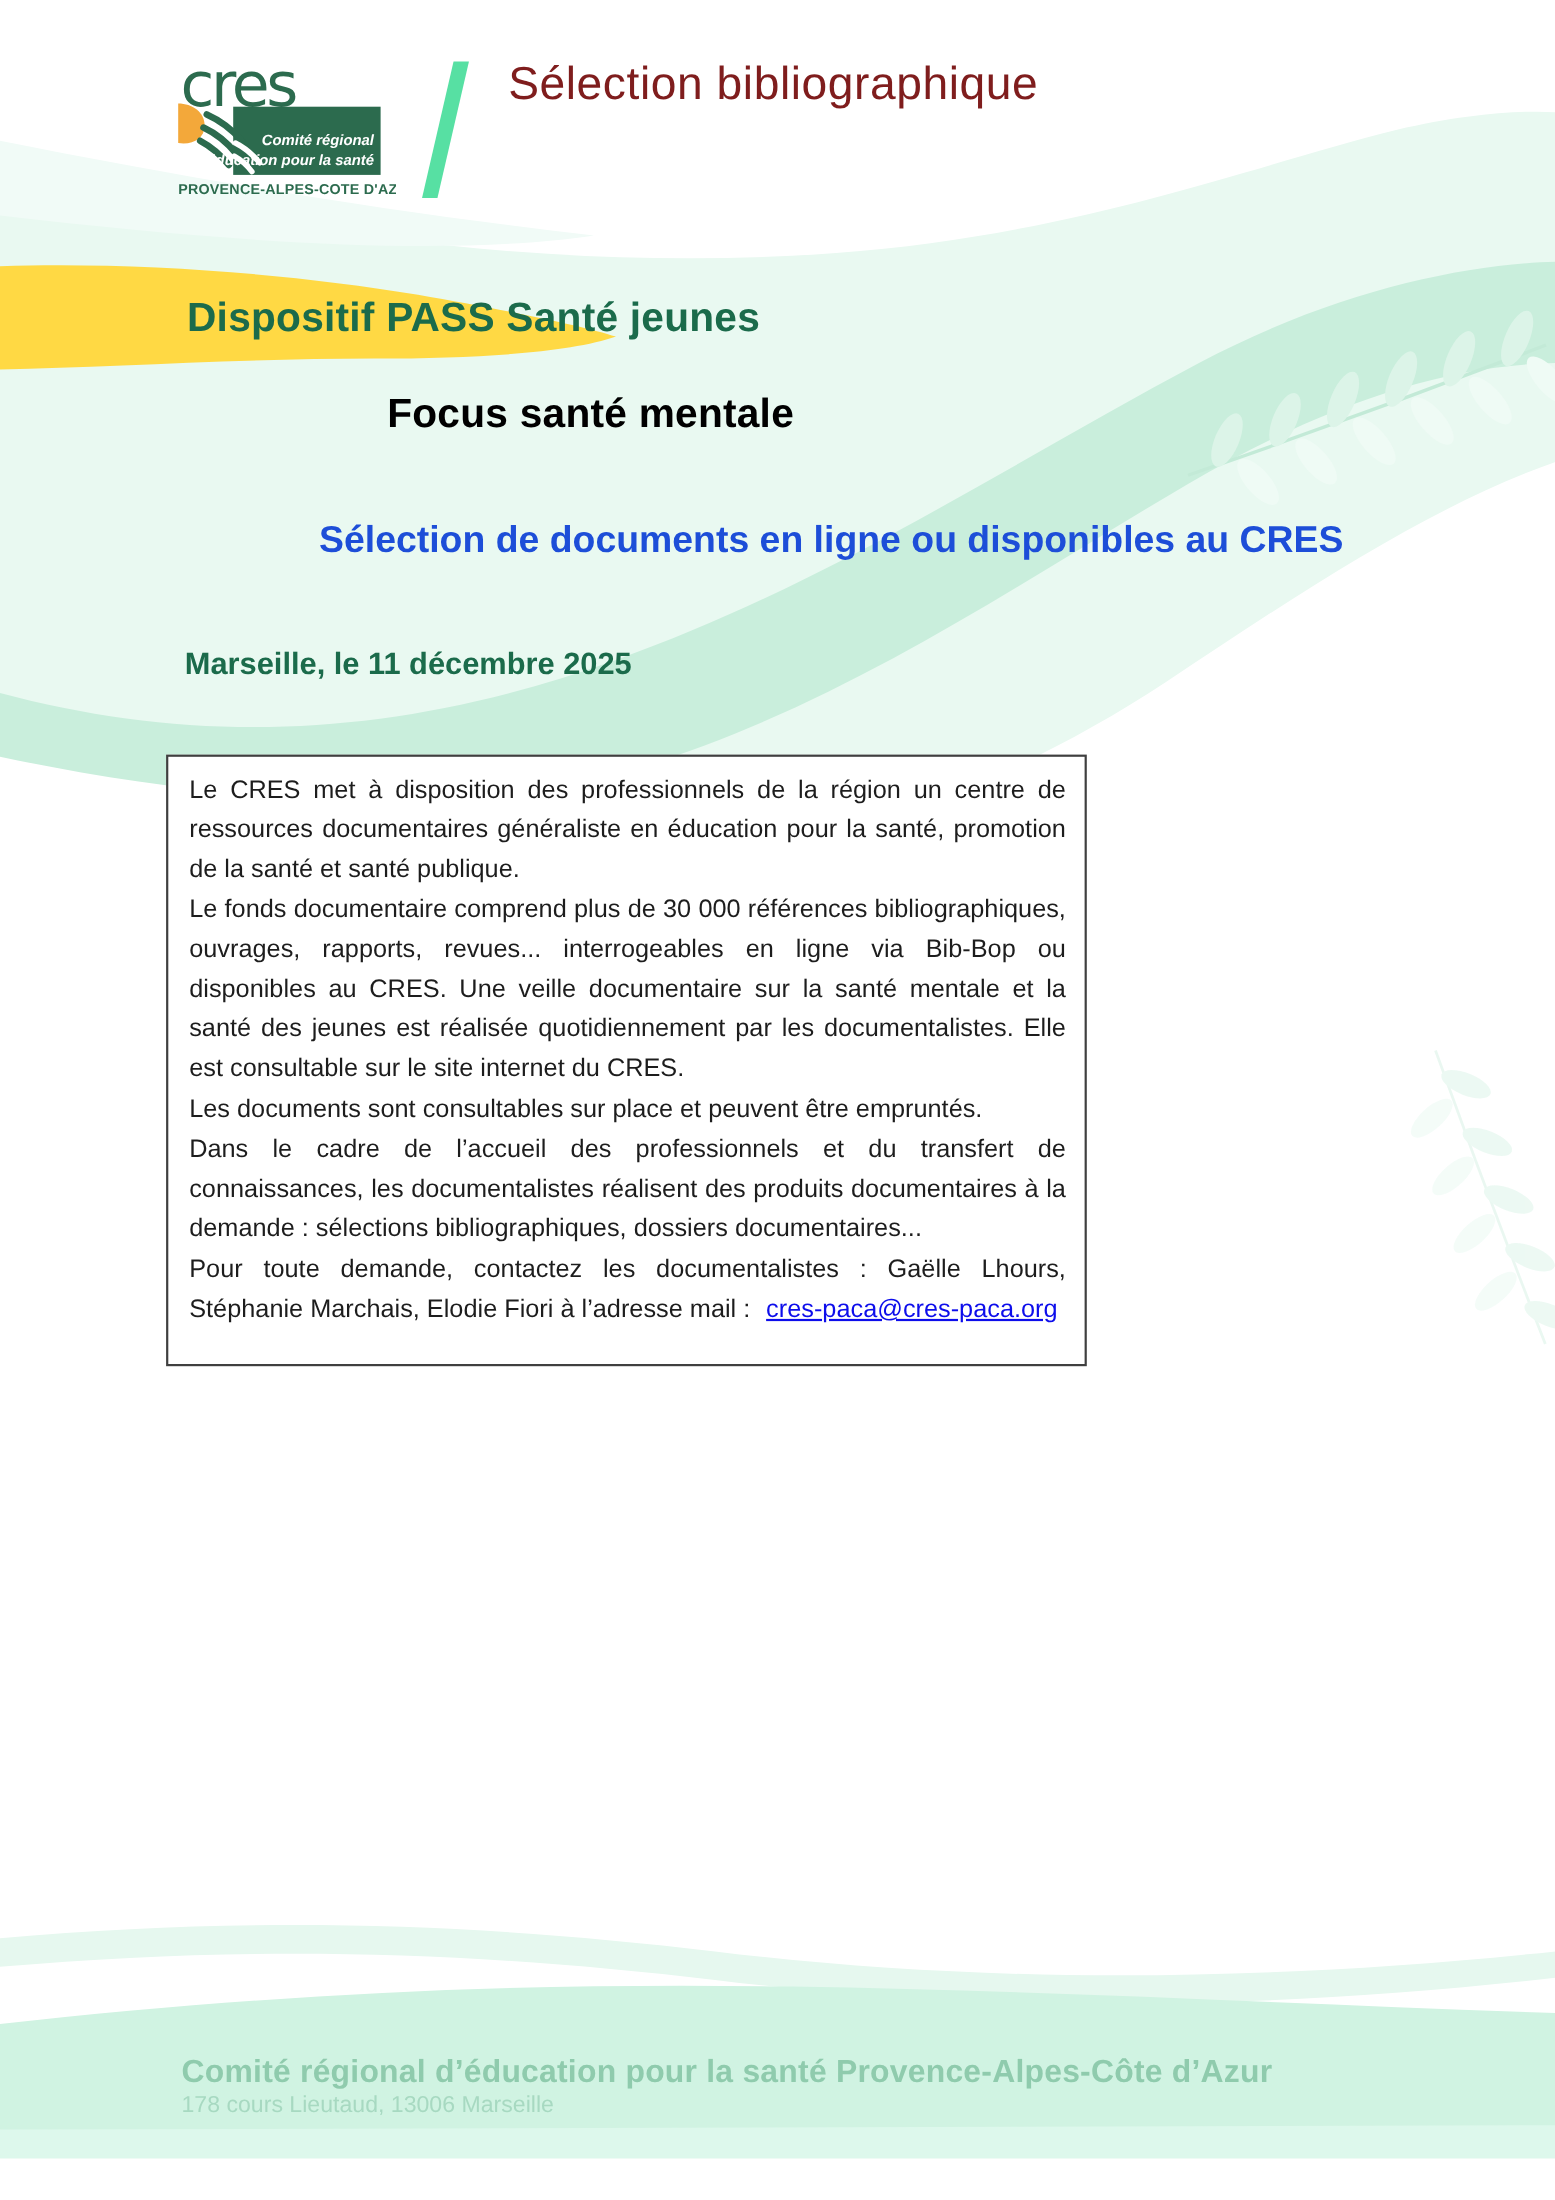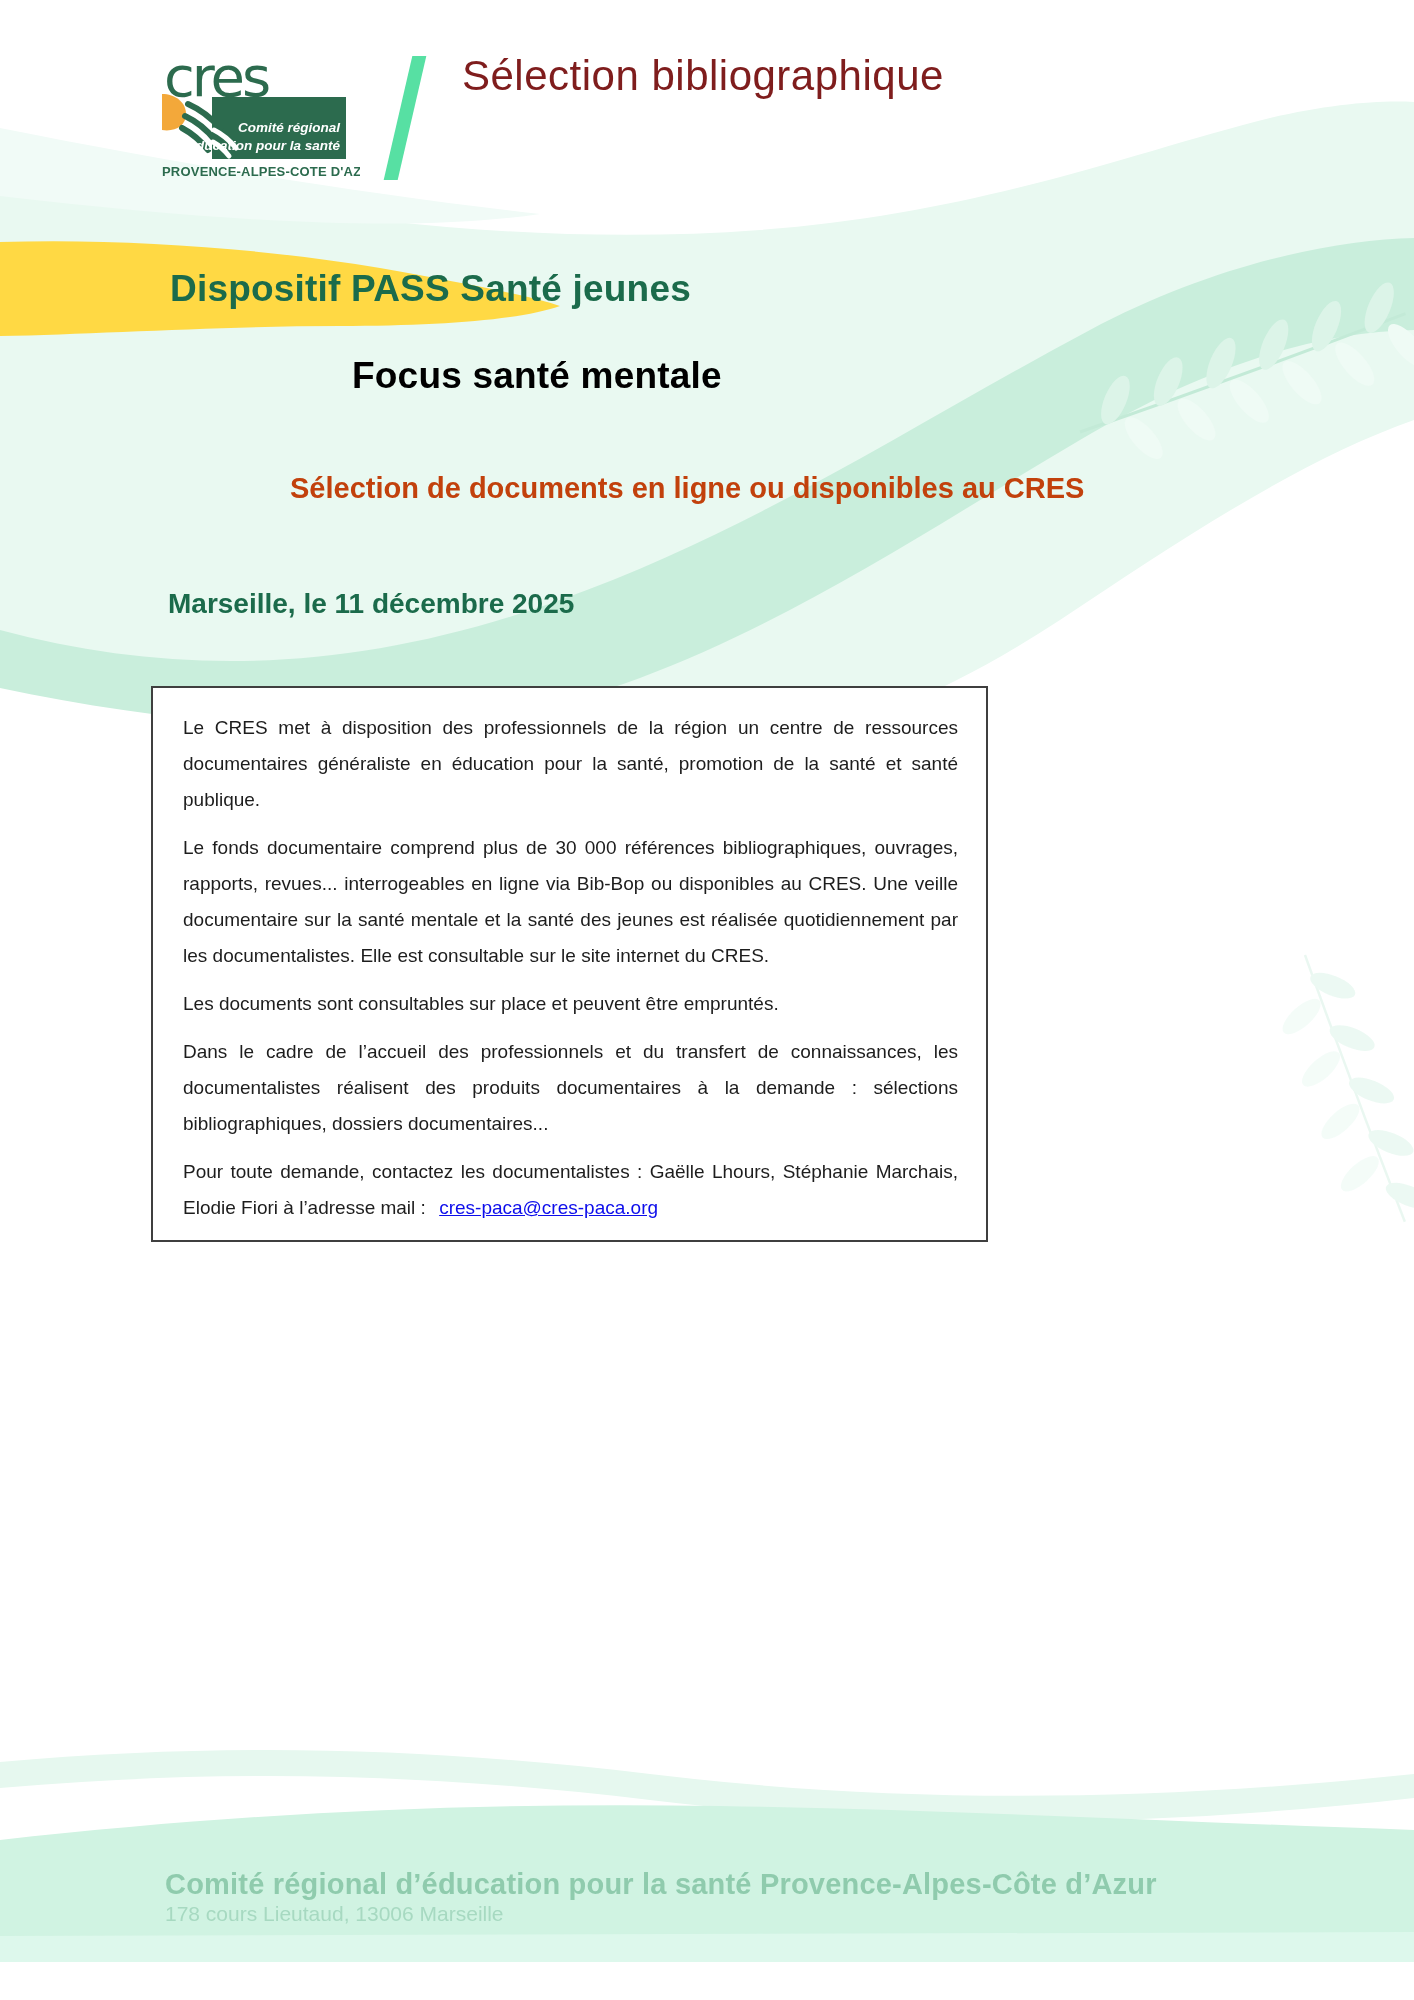--- a/index.html
+++ b/index.html
@@ -21,31 +21,31 @@
   
   #slash{left:398px;top:56px;width:14px;height:124px;background:#57e0a3;transform:skewX(-13deg);}
   #doc-type{
     left:462px;top:52px;width:700px;
     color:#7f1d1d;font-size:42px;font-weight:500;letter-spacing:.5px;
   }
 
   
   #title-main{left:170px;top:268px;font-size:37px;font-weight:700;color:#1b6b4b;letter-spacing:.2px;}
   #title-sub{left:352px;top:355px;font-size:37px;font-weight:700;color:#000000;letter-spacing:.2px;text-align:center;}
-  #subtitle{left:290px;top:472px;font-size:29px;font-weight:700;color:#c2410c;}
+  #subtitle{left:290px;top:472px;font-size:34px;font-weight:700;color:#1d4ed8;}
   #dateline{left:168px;top:588px;font-size:28px;font-weight:700;color:#1b6b4b;}
 
   
   #infobox{
     left:151px;top:686px;width:837px;height:556px;box-sizing:border-box;
     border:2px solid #3f3f3f;background:#ffffff;
     padding:10px 16px 8px 18px;
   }
   #infobox p{
-    margin:12px;color:#1d1d1d;font-size:19px;line-height:36px;
+    margin:1px;color:#1d1d1d;font-size:23px;line-height:36px;
     text-align:justify;
   }
   #infobox a{color:#0d0deb;margin-left:8px;}
 
   
   #footer-org{left:165px;top:1868px;font-size:29px;font-weight:700;color:#8fcbad;letter-spacing:.2px;}
   #footer-address{left:165px;top:1902px;font-size:21px;color:#a7d9c1;}
 </style>
 </head>
 <body>

